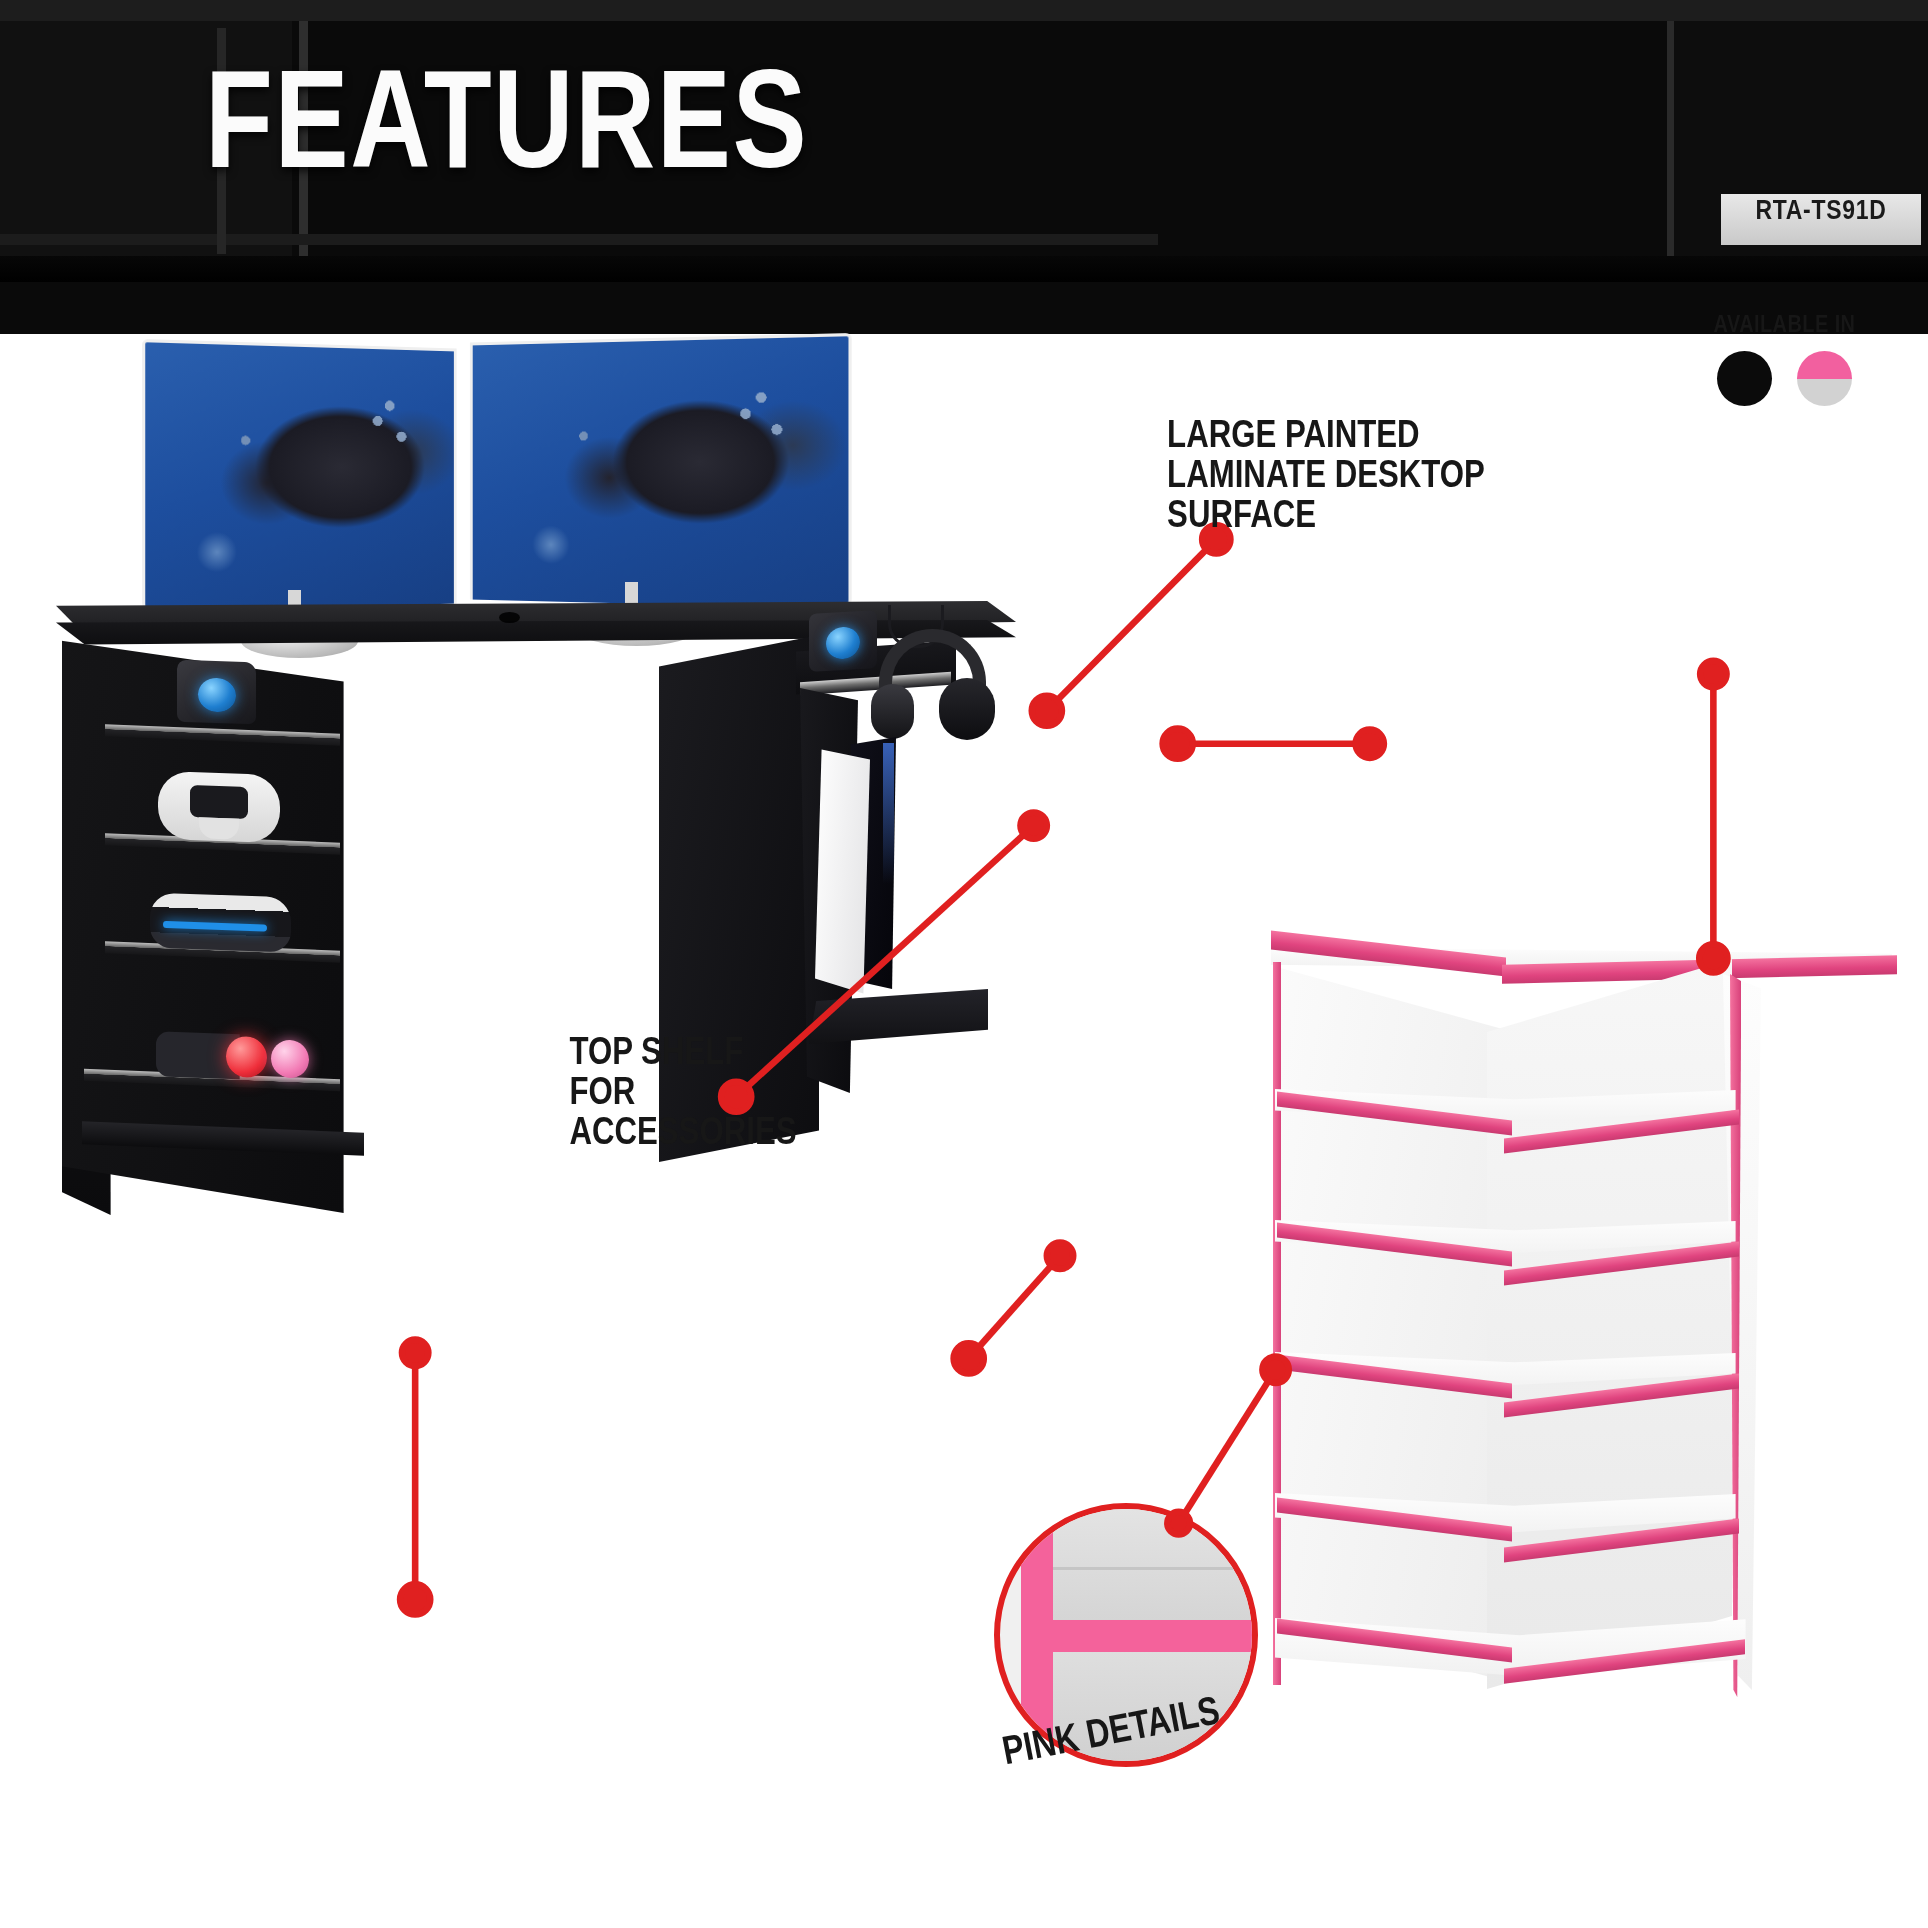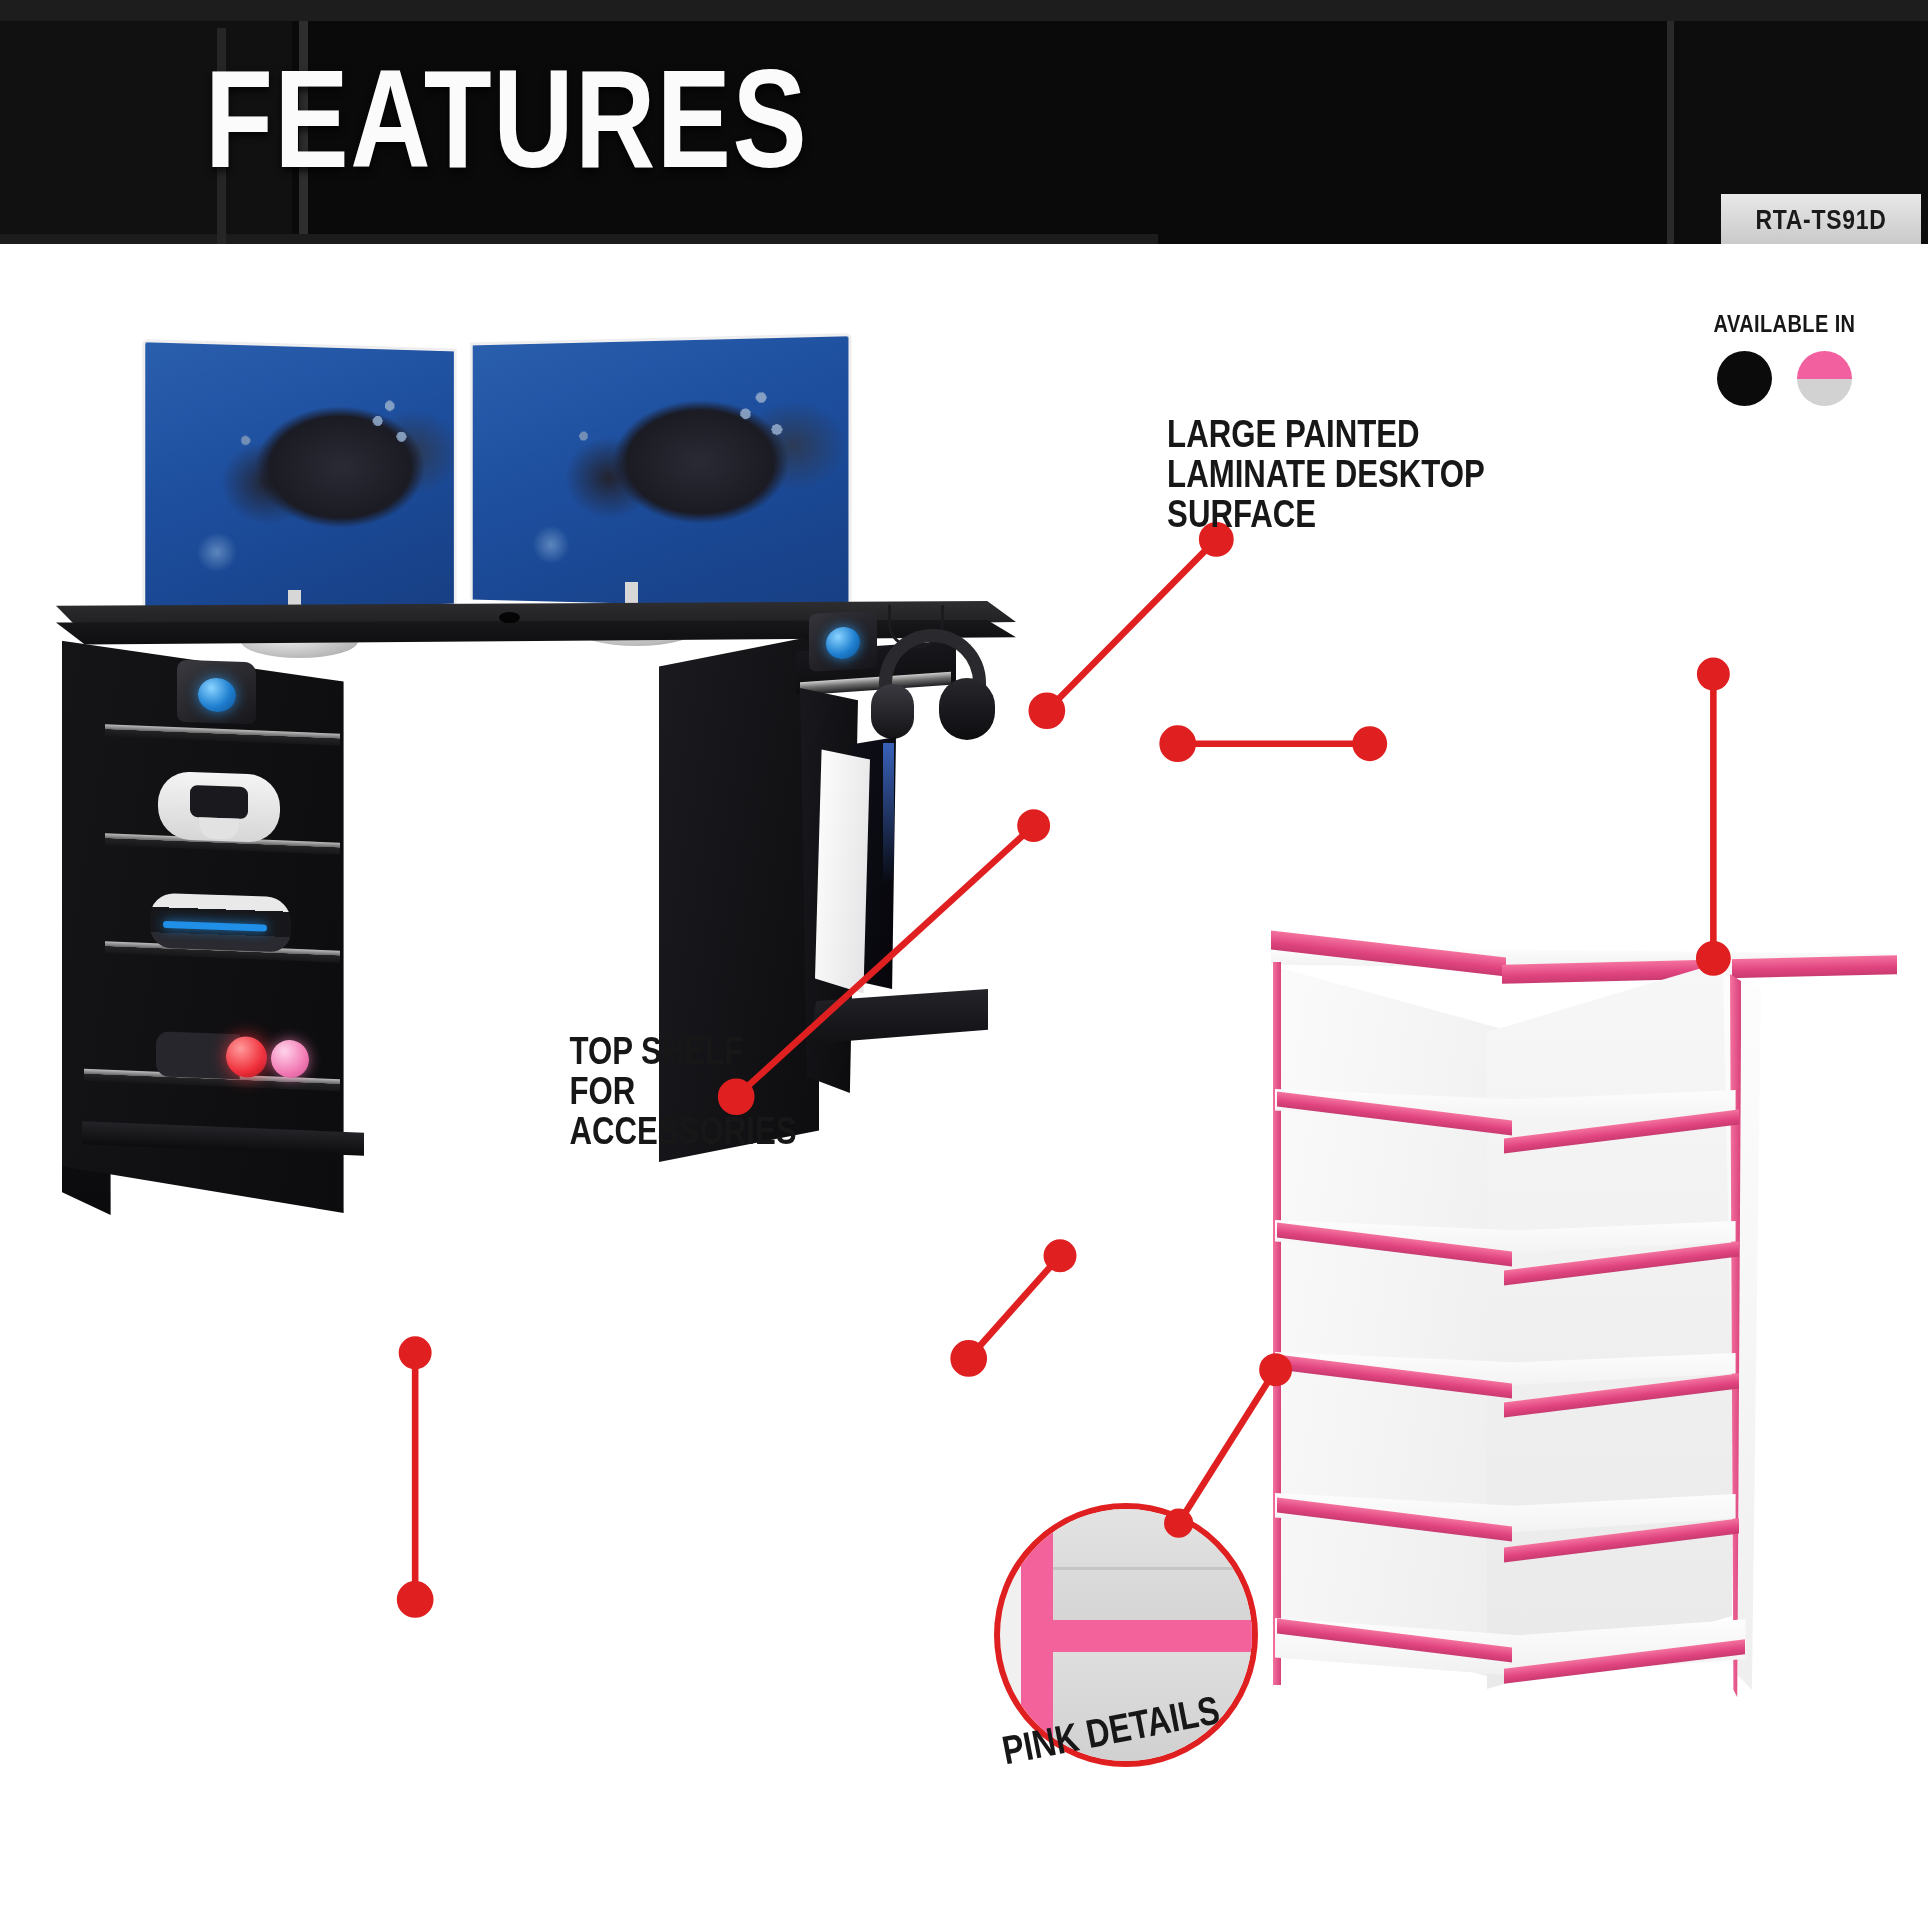--- a/index.html
+++ b/index.html
@@ -7,21 +7,21 @@
   body {
     font-family:"Liberation Sans", sans-serif;
     background:#ffffff;
     position:relative;
     overflow:hidden;
   }
   .stage { position:absolute; inset:0; width:1928px; height:1928px; }
 
   
   .banner {
-    position:absolute; left:0; top:0; width:1928px; height:244px;
+    position:absolute; left:0; top:0; width:1928px; height:334px;
     background:#0a0a0a;
     overflow:hidden;
   }
   .banner-tex { position:absolute; inset:0; }
   .bt { position:absolute; background:#141414; }
   .bt.a { left:0; top:0; width:1928px; height:21px; background:#1d1d1d; }
   .bt.b { left:0; top:21px; width:292px; height:235px; background:#111; }
   .bt.c { left:299px; top:21px; width:9.4px; height:235px; background:#2e2e2e; }
   .bt.d { left:0; top:234px; width:1158px; height:11.3px; background:#1c1c1c; }
   .bt.e { left:1667px; top:21px; width:7.5px; height:235px; background:#2a2a2a; }
@@ -35,21 +35,21 @@
     font-family:"Liberation Sans", sans-serif;
     font-weight:bold; font-size:139px; line-height:1;
     color:#fbfbfb; letter-spacing:1.9px;
     transform:scaleX(.80); transform-origin:left top;
     text-shadow:0 3.8px 9.4px rgba(0,0,0,.8);
   }
   .sku-badge {
     position:absolute; left:1721px; top:194px;
     width:200px; height:51px;
     background:linear-gradient(#e8e8e8,#c9c9c9);
-    display:flex; align-items:center; justify-content:center;
+    display:flex; justify-content:center;
   }
   .sku-badge span {
     font-weight:bold; font-size:28px; color:#1a1a1a;
     transform:scaleX(.82); letter-spacing:0.9px;
   }
 
   
   .avail { position:absolute; left:1667px; top:311px; width:235px; text-align:center; }
   .avail-label {
     font-weight:bold; font-size:23.5px; color:#171717;

